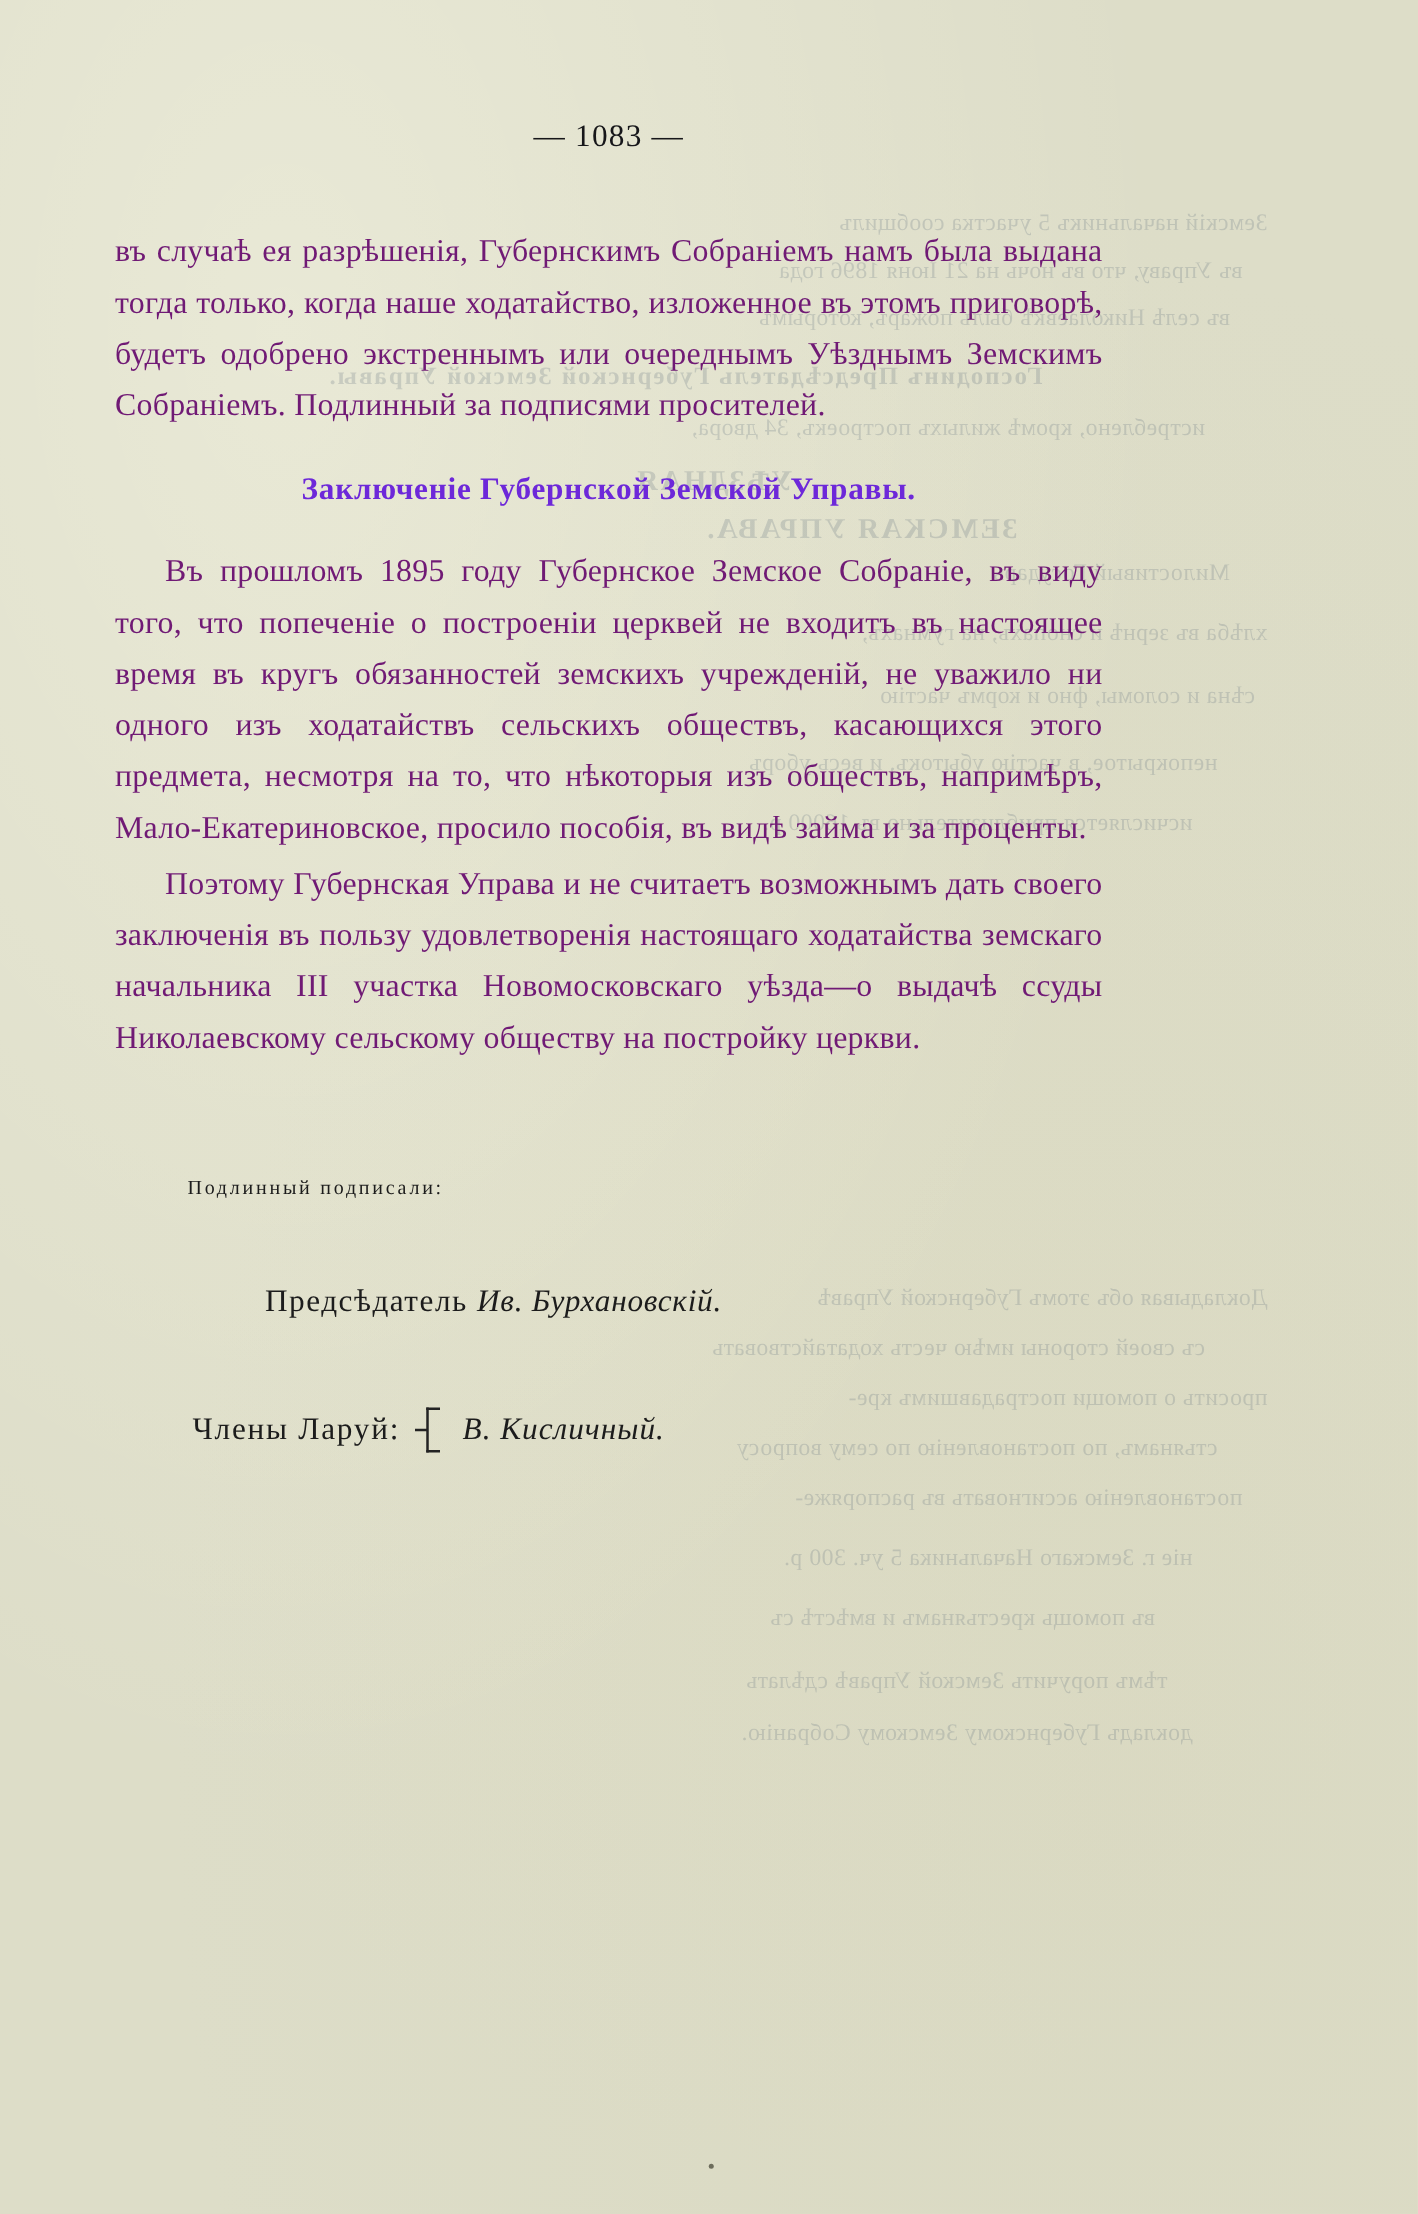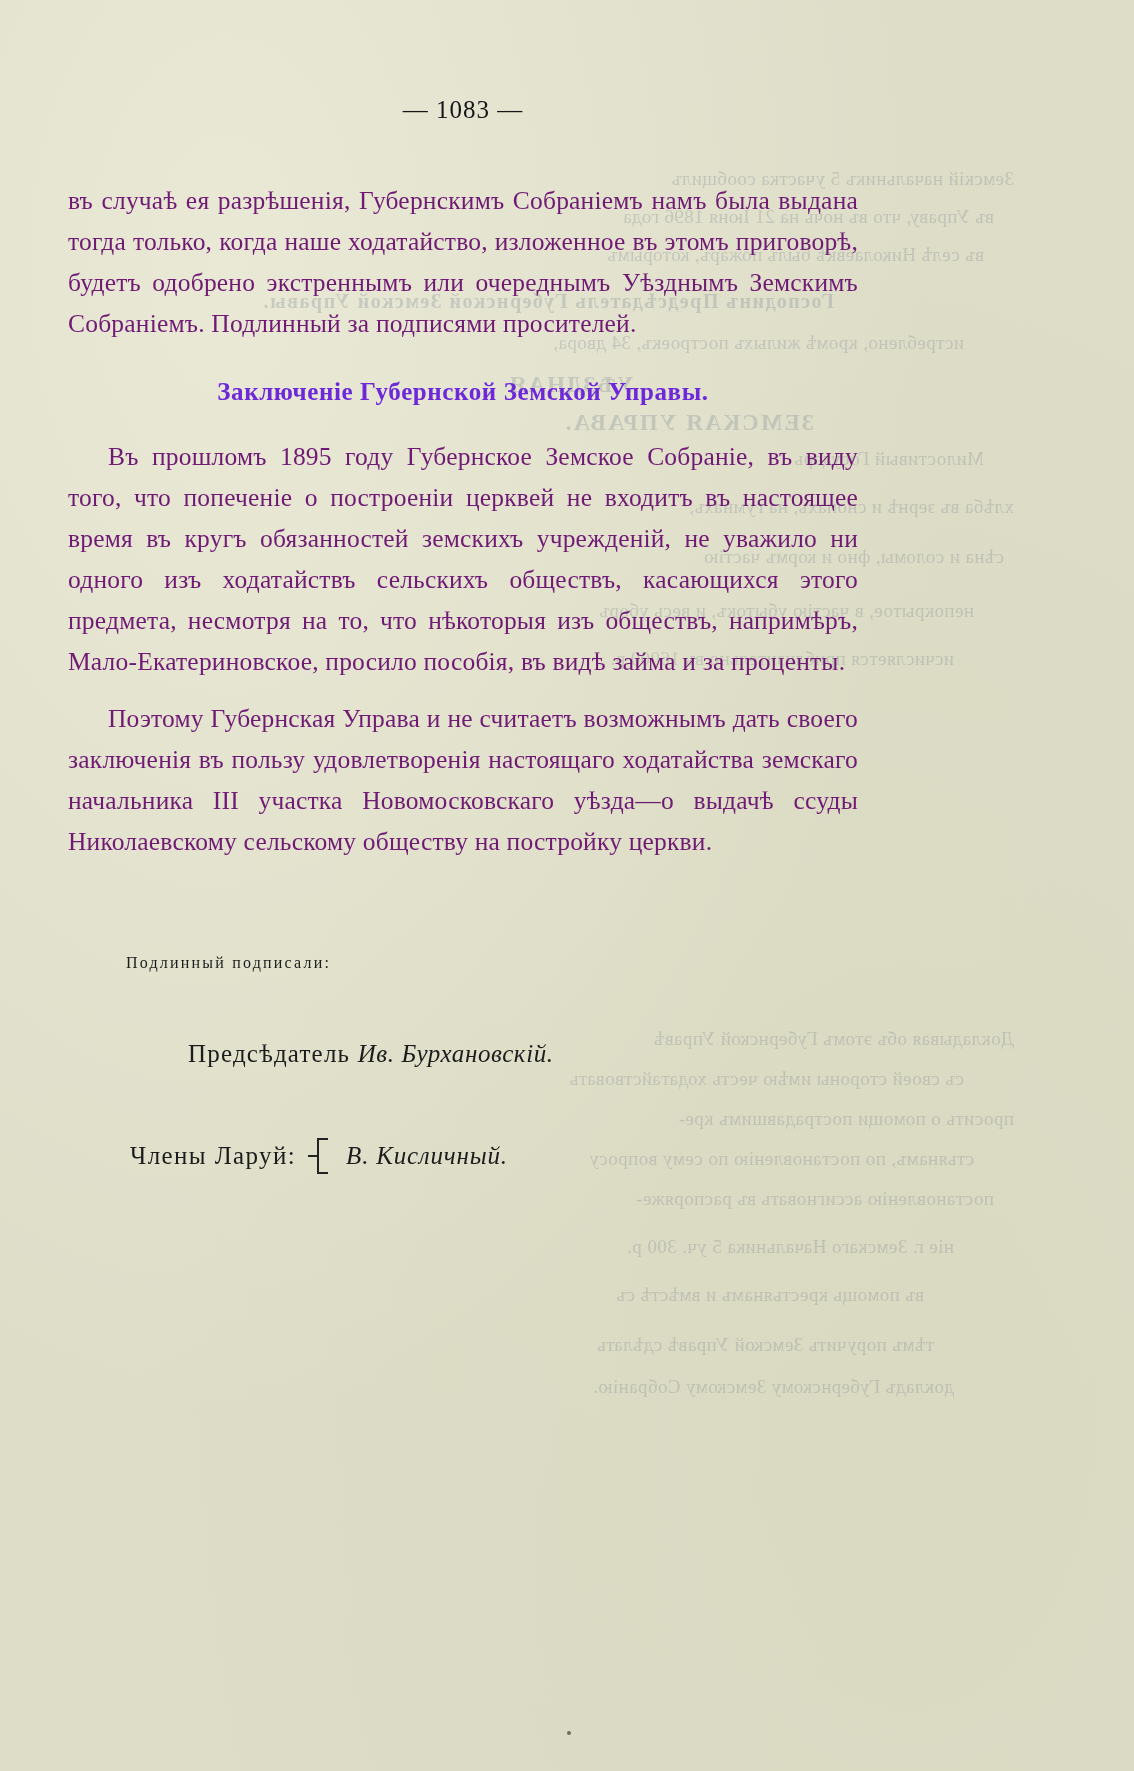--- a/index.html
+++ b/index.html
@@ -57,21 +57,21 @@
     letter-spacing: 1.5px;
   }
   .bleed .bl.big {
     font-weight: bold;
     font-size: 23px;
     letter-spacing: 2px;
   }
 
   .content {
     position: absolute;
-    left: 68px;
+    left: 92px;
     top: 96px;
     width: 790px;
   }
 
   .folio {
     text-align: center;
     font-size: 25px;
     letter-spacing: 1px;
     margin: 0 0 56px 0;
     color: #17171a;
@@ -83,21 +83,21 @@
     line-height: 41px;
     text-align: justify;
     text-justify: inter-word;
     color: #701a75;
     letter-spacing: 0.2px;
   }
   p.body.indent {
     text-indent: 40px;
   }
   p.body + p.body {
-    margin-top: 16px;
+    margin-top: 4px;
   }
 
   .section-title {
     text-align: center;
     font-size: 25px;
     font-weight: bold;
     letter-spacing: 0.6px;
     margin: 34px 0 30px 0;
     color: #6d28d9;
   }

